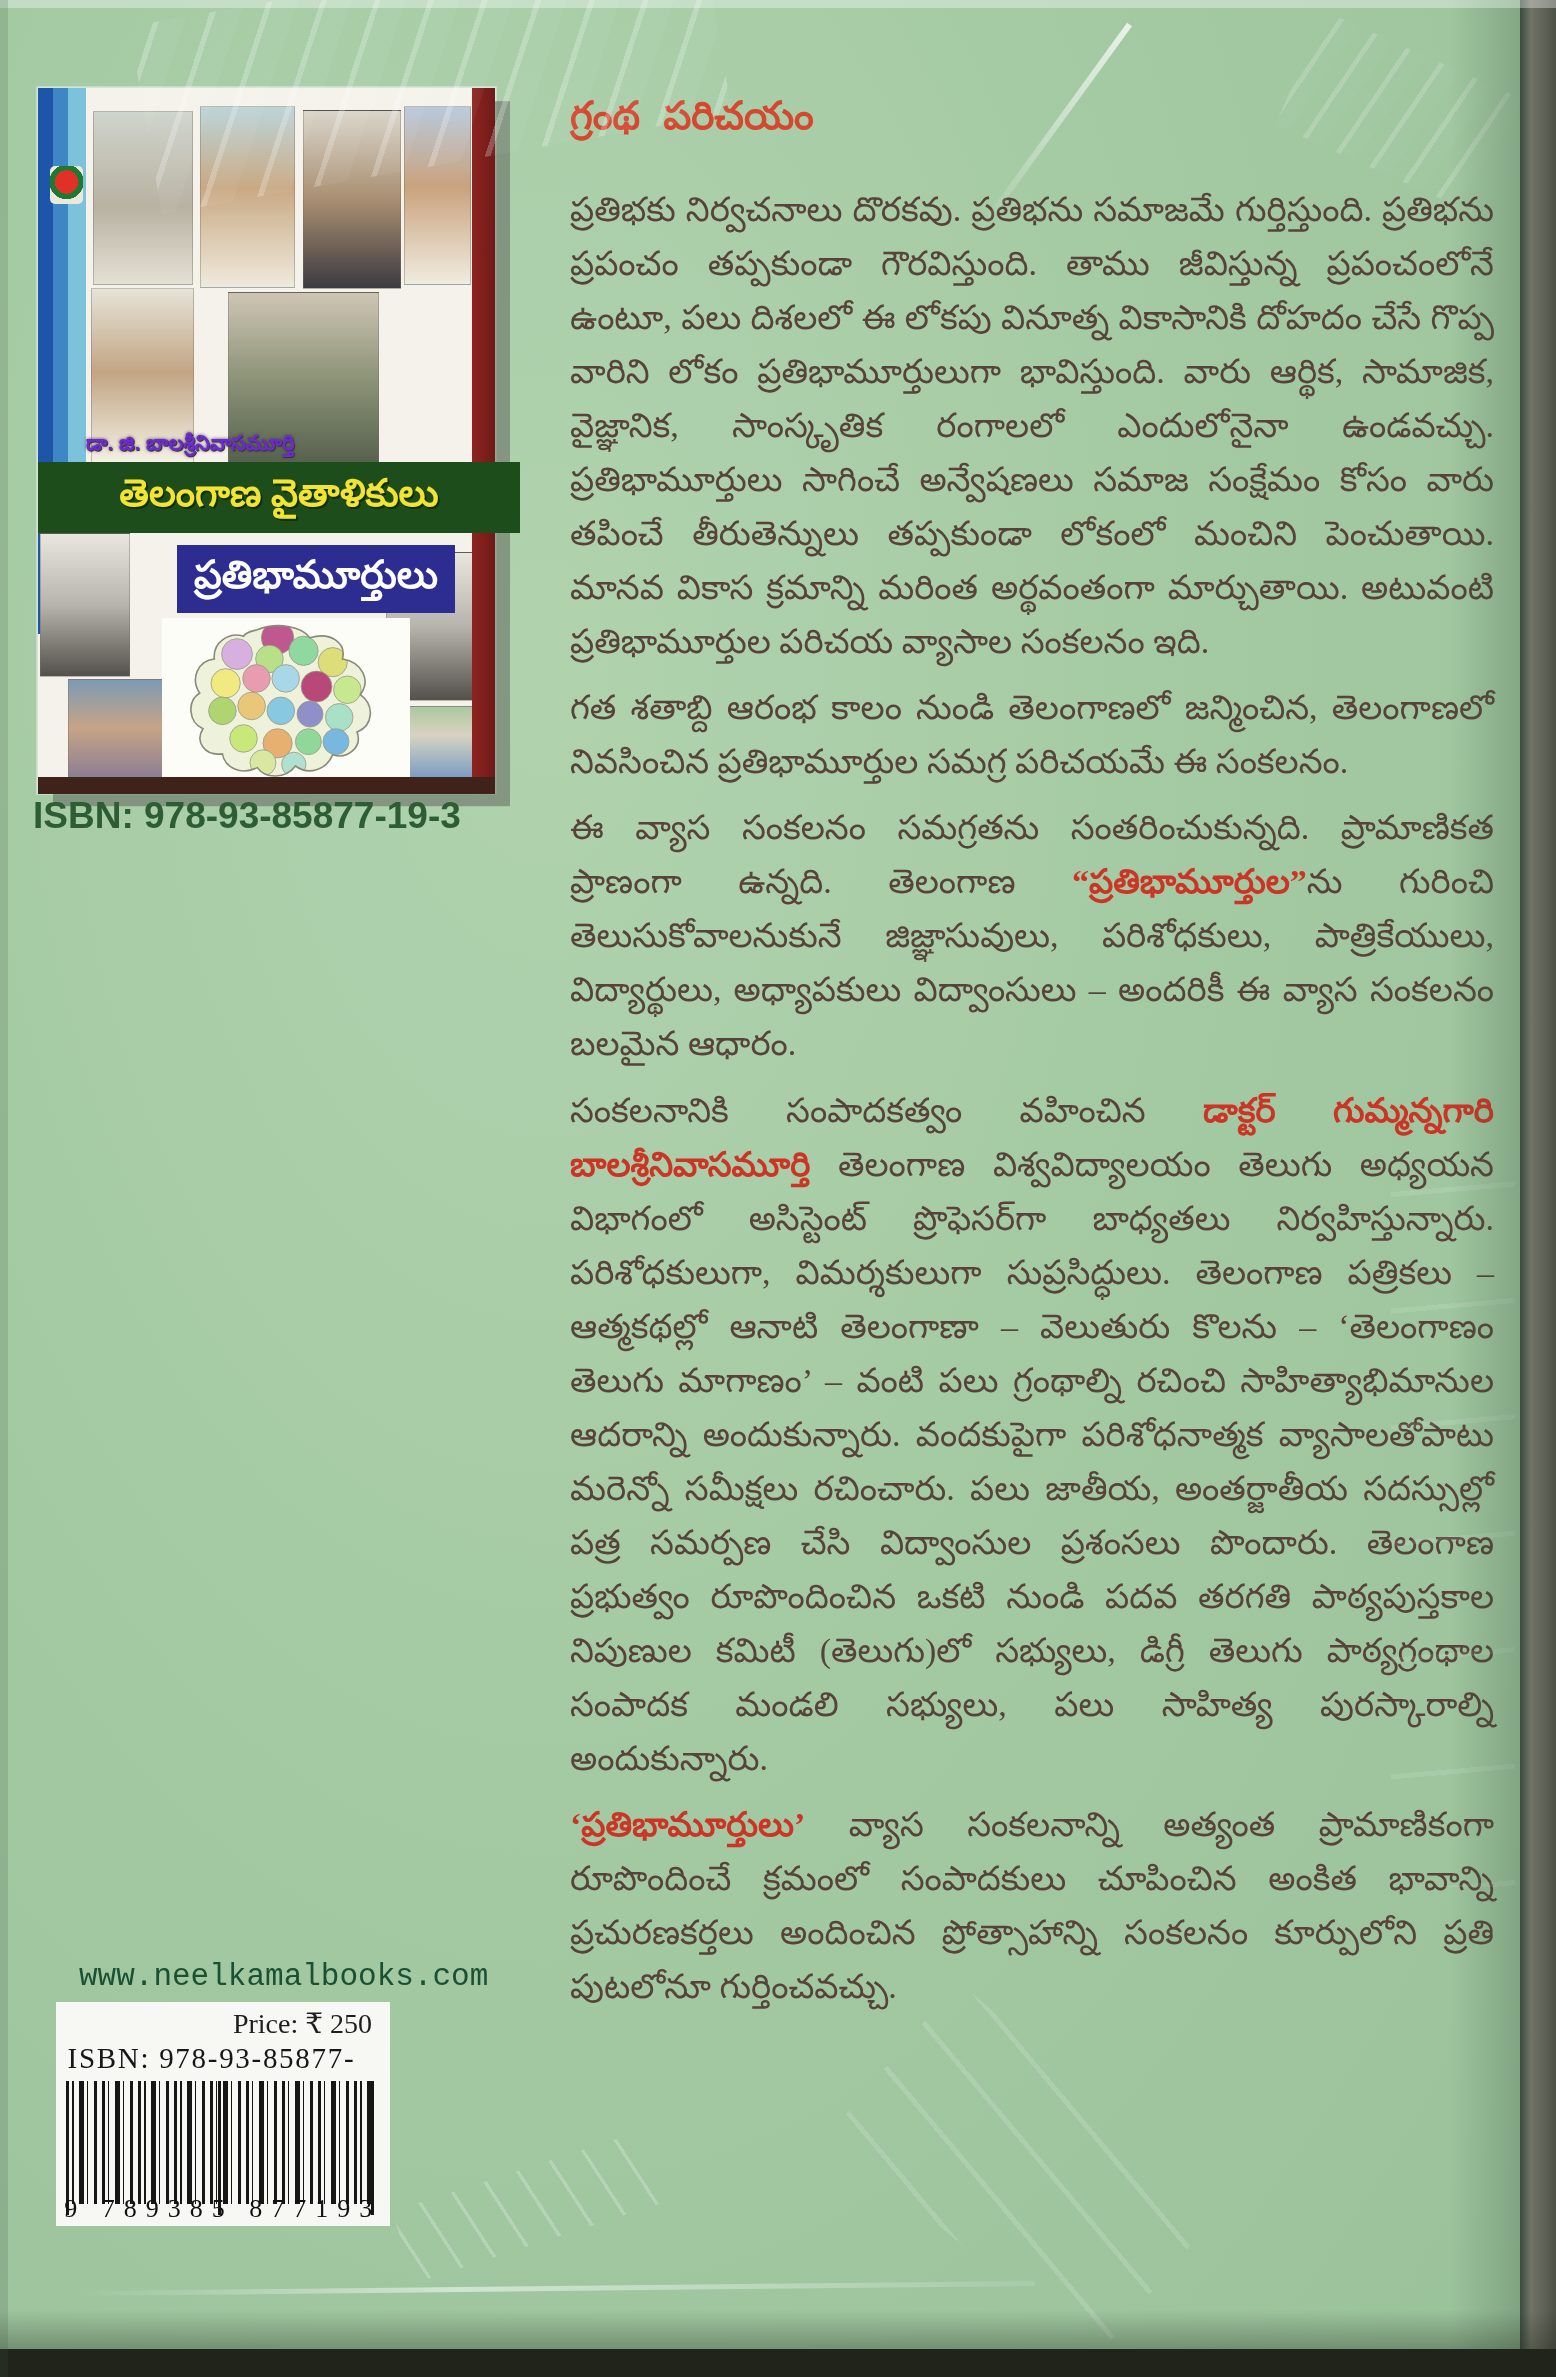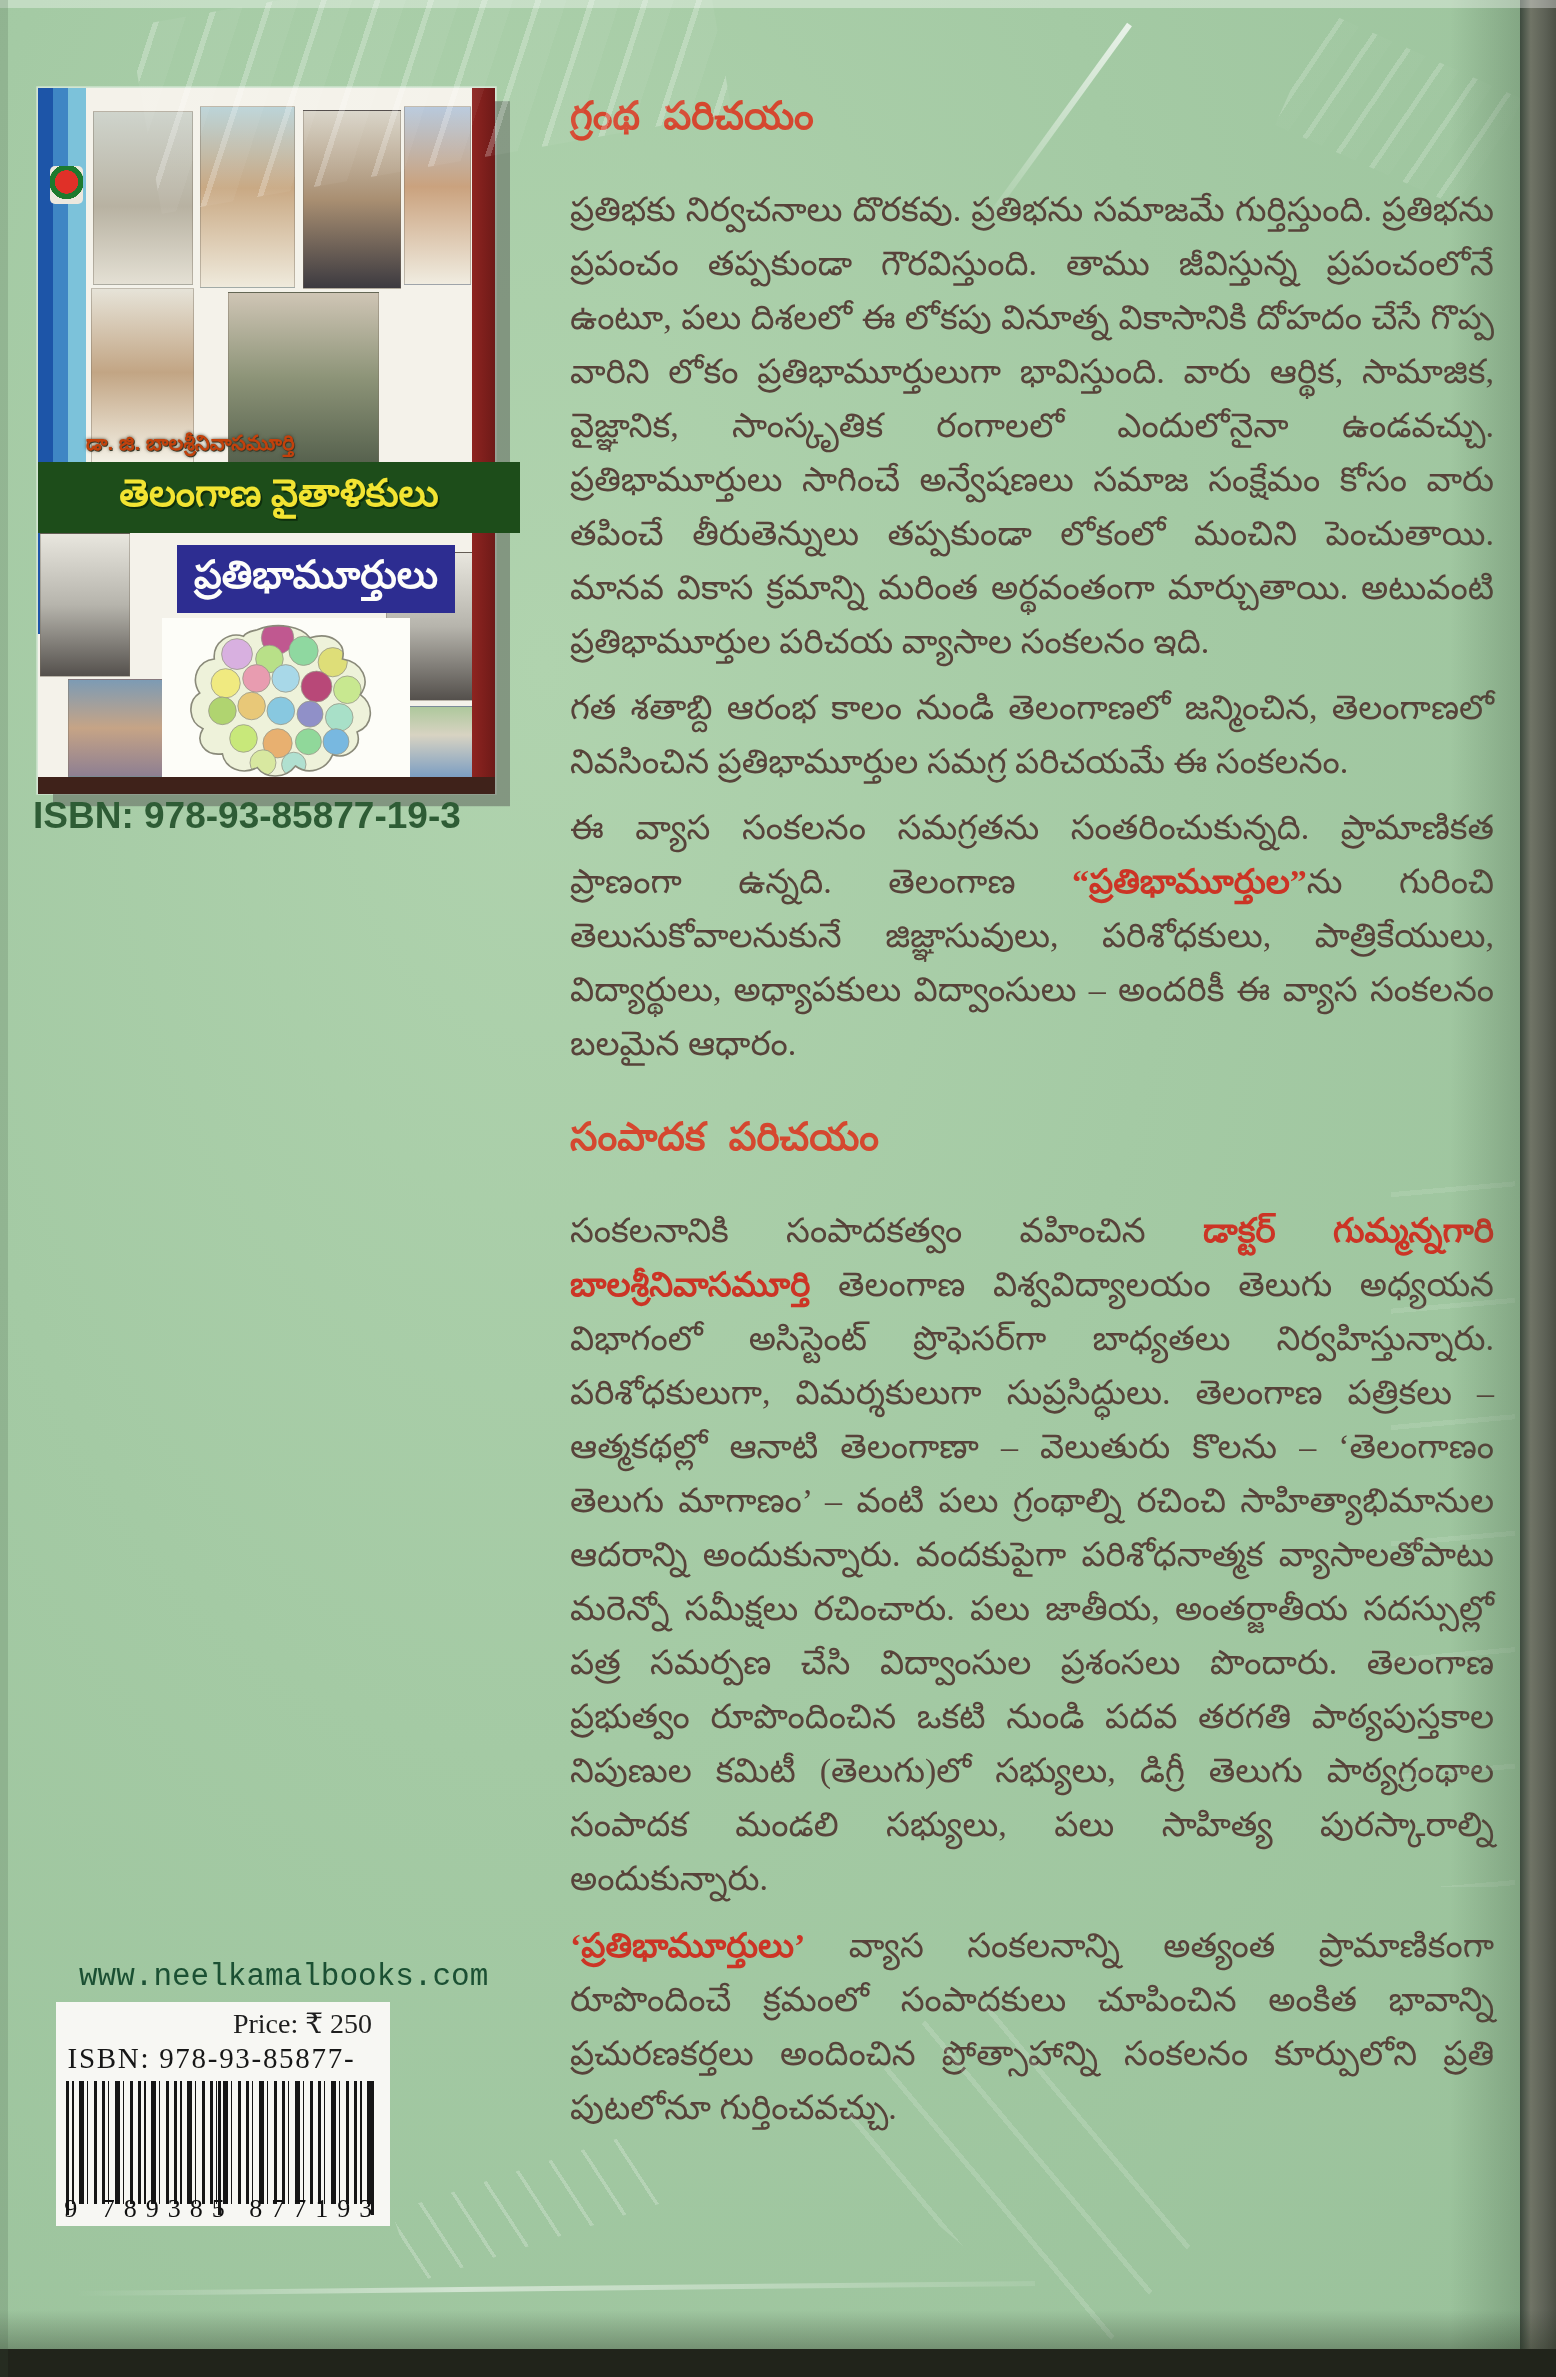--- a/index.html
+++ b/index.html
@@ -34,21 +34,21 @@
   .ph-d{background:linear-gradient(180deg,#b8c9dc 0%,#caa27e 45%,#f0ece0 100%);}
   .ph-e{background:linear-gradient(180deg,#e6e3d8 0%,#c2a584 48%,#f4f1e6 100%);}
   .ph-f{background:linear-gradient(180deg,#cfc5b5 0%,#8d9478 50%,#57624e 100%);}
   .ph-g{background:linear-gradient(180deg,#e8e6de 0%,#b6b4ac 50%,#54504c 100%);}
   .ph-h{background:linear-gradient(180deg,#7d9bb4 0%,#c6a486 50%,#8e7f92 100%);}
   .ph-i{background:linear-gradient(180deg,#aec89c 0%,#d8d3c2 40%,#7c9ec2 100%);}
   .thumb .maroon{position:absolute;left:434px;top:0;width:23px;height:689px;
          background:linear-gradient(90deg,#8e2420,#6e1a18);}
   .thumb .author{position:absolute;left:48px;top:343px;width:281px;
          font-family:"Liberation Sans","DejaVu Sans",sans-serif;
-         font-size:21px;font-weight:bold;color:#c2410c;text-shadow:0 0 3.3px #3a3a2a,0.8px 0.8px 0 #3a3a2a;}
+         font-size:21px;font-weight:bold;color:#6d28d9;text-shadow:0 0 3.3px #3a3a2a,0.8px 0.8px 0 #3a3a2a;}
   .thumb .title-band{position:absolute;left:0;top:374px;width:482px;height:71px;background:#1d4d1a;
          display:flex;align-items:center;justify-content:center;}
   .thumb .title-band span{font-size:38px;font-weight:bold;color:#f2e432;
          text-shadow:1.7px 1.7px 0 #0e2e0c;}
   .thumb .subtitle-band{position:absolute;left:139px;top:457px;width:278px;height:68px;background:#2d2d91;
          display:flex;align-items:center;justify-content:center;}
   .thumb .subtitle-band span{font-size:39px;font-weight:bold;color:#fdfdfa;}
   .thumb .map-area{position:absolute;left:124px;top:530px;width:248px;height:162px;background:#fdfdf8;
          display:flex;align-items:center;justify-content:center;}
   .thumb .bottom-border{position:absolute;left:0;top:689px;width:457px;height:16.6px;background:#3f221a;}
@@ -174,21 +174,20 @@
     <div class="guard" style="left:162px;"></div>
     <div class="guard" style="left:315px;"></div>
     <div class="digits">9 789385 877193</div>
   </div>
 
   <div class="abs text-col" id="text-col">
       <div class="heading">గ్రంథ పరిచయం</div>
       <p><span>ప్రతిభకు నిర్వచనాలు దొరకవు. ప్రతిభను సమాజమే గుర్తిస్తుంది. ప్రతిభను ప్రపంచం తప్పకుండా గౌరవిస్తుంది. తాము జీవిస్తున్న ప్రపంచంలోనే ఉంటూ, పలు దిశలలో ఈ లోకపు వినూత్న వికాసానికి దోహదం చేసే గొప్ప వారిని లోకం ప్రతిభామూర్తులుగా భావిస్తుంది. వారు ఆర్థిక, సామాజిక, వైజ్ఞానిక, సాంస్కృతిక రంగాలలో ఎందులోనైనా ఉండవచ్చు. ప్రతిభామూర్తులు సాగించే అన్వేషణలు సమాజ సంక్షేమం కోసం వారు తపించే తీరుతెన్నులు తప్పకుండా లోకంలో మంచిని పెంచుతాయి. మానవ వికాస క్రమాన్ని మరింత అర్థవంతంగా మార్చుతాయి. అటువంటి ప్రతిభామూర్తుల పరిచయ వ్యాసాల సంకలనం ఇది.</span></p>
       <p><span>గత శతాబ్ది ఆరంభ కాలం నుండి తెలంగాణలో జన్మించిన, తెలంగాణలో నివసించిన ప్రతిభామూర్తుల సమగ్ర పరిచయమే ఈ సంకలనం.</span></p>
       <p><span>ఈ వ్యాస సంకలనం సమగ్రతను సంతరించుకున్నది. ప్రామాణికత ప్రాణంగా ఉన్నది. తెలంగాణ </span><span class="red">“ప్రతిభామూర్తుల”</span><span>ను గురించి తెలుసుకోవాలనుకునే జిజ్ఞాసువులు, పరిశోధకులు, పాత్రికేయులు, విద్యార్థులు, అధ్యాపకులు విద్వాంసులు – అందరికీ ఈ వ్యాస సంకలనం బలమైన ఆధారం.</span></p>
-      <div class="heading">సంపాదక పరిచయం</div>
       <p><span>సంకలనానికి సంపాదకత్వం వహించిన </span><span class="red">డాక్టర్ గుమ్మన్నగారి బాలశ్రీనివాసమూర్తి</span><span> తెలంగాణ విశ్వవిద్యాలయం తెలుగు అధ్యయన విభాగంలో అసిస్టెంట్ ప్రొఫెసర్‌గా బాధ్యతలు నిర్వహిస్తున్నారు. పరిశోధకులుగా, విమర్శకులుగా సుప్రసిద్ధులు. తెలంగాణ పత్రికలు – ఆత్మకథల్లో ఆనాటి తెలంగాణా – వెలుతురు కొలను – ‘తెలంగాణం తెలుగు మాగాణం’ – వంటి పలు గ్రంథాల్ని రచించి సాహిత్యాభిమానుల ఆదరాన్ని అందుకున్నారు. వందకుపైగా పరిశోధనాత్మక వ్యాసాలతోపాటు మరెన్నో సమీక్షలు రచించారు. పలు జాతీయ, అంతర్జాతీయ సదస్సుల్లో పత్ర సమర్పణ చేసి విద్వాంసుల ప్రశంసలు పొందారు. తెలంగాణ ప్రభుత్వం రూపొందించిన ఒకటి నుండి పదవ తరగతి పాఠ్యపుస్తకాల నిపుణుల కమిటీ (తెలుగు)లో సభ్యులు, డిగ్రీ తెలుగు పాఠ్యగ్రంథాల సంపాదక మండలి సభ్యులు, పలు సాహిత్య పురస్కారాల్ని అందుకున్నారు.</span></p>
       <p><span class="red">‘ప్రతిభామూర్తులు’</span><span> వ్యాస సంకలనాన్ని అత్యంత ప్రామాణికంగా రూపొందించే క్రమంలో సంపాదకులు చూపించిన అంకిత భావాన్ని ప్రచురణకర్తలు అందించిన ప్రోత్సాహాన్ని సంకలనం కూర్పులోని ప్రతి పుటలోనూ గుర్తించవచ్చు.</span></p>
     </div>
 
   <div class="abs glare glare1"></div>
   <div class="abs glare glare2"></div>
   <div class="abs glare glare3"></div>
   <div class="abs glare glare4"></div>
   <div class="abs glare glare5"></div>
   <div class="abs glare glare6"></div>

